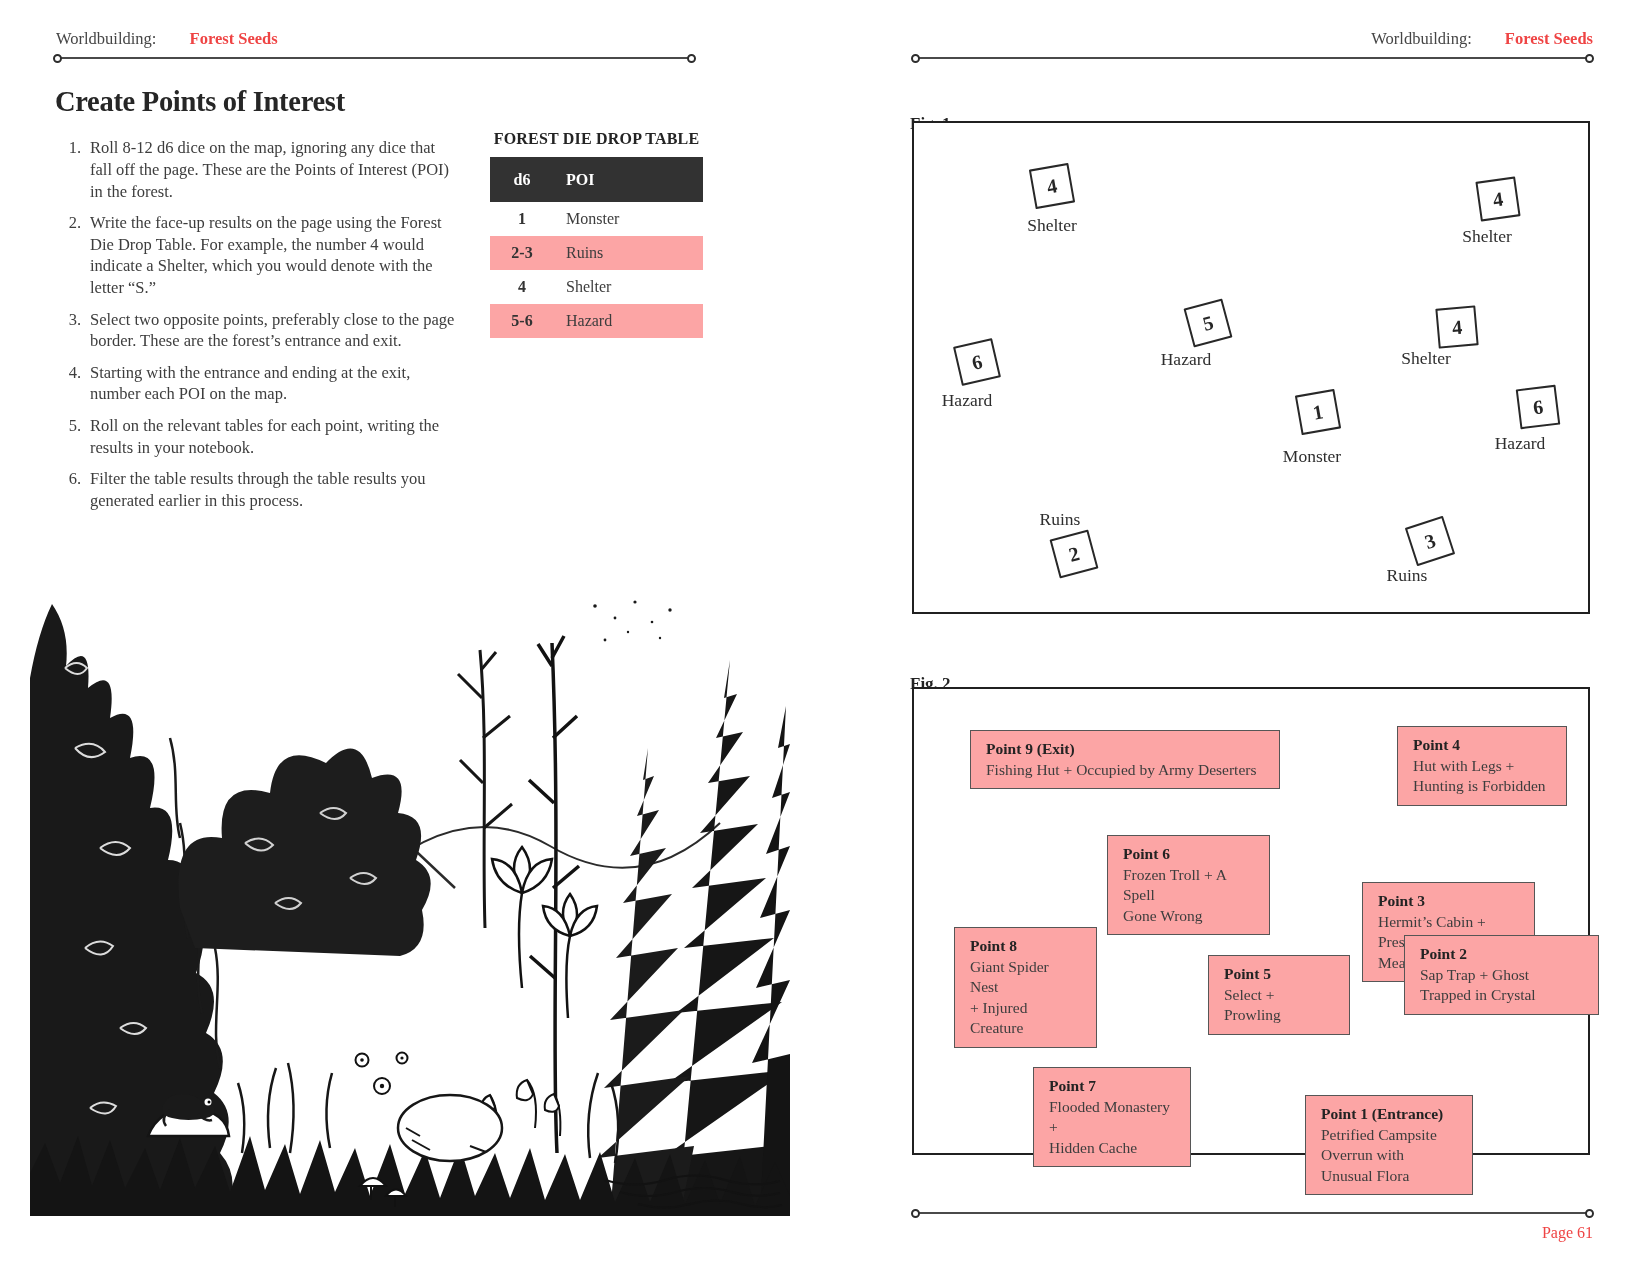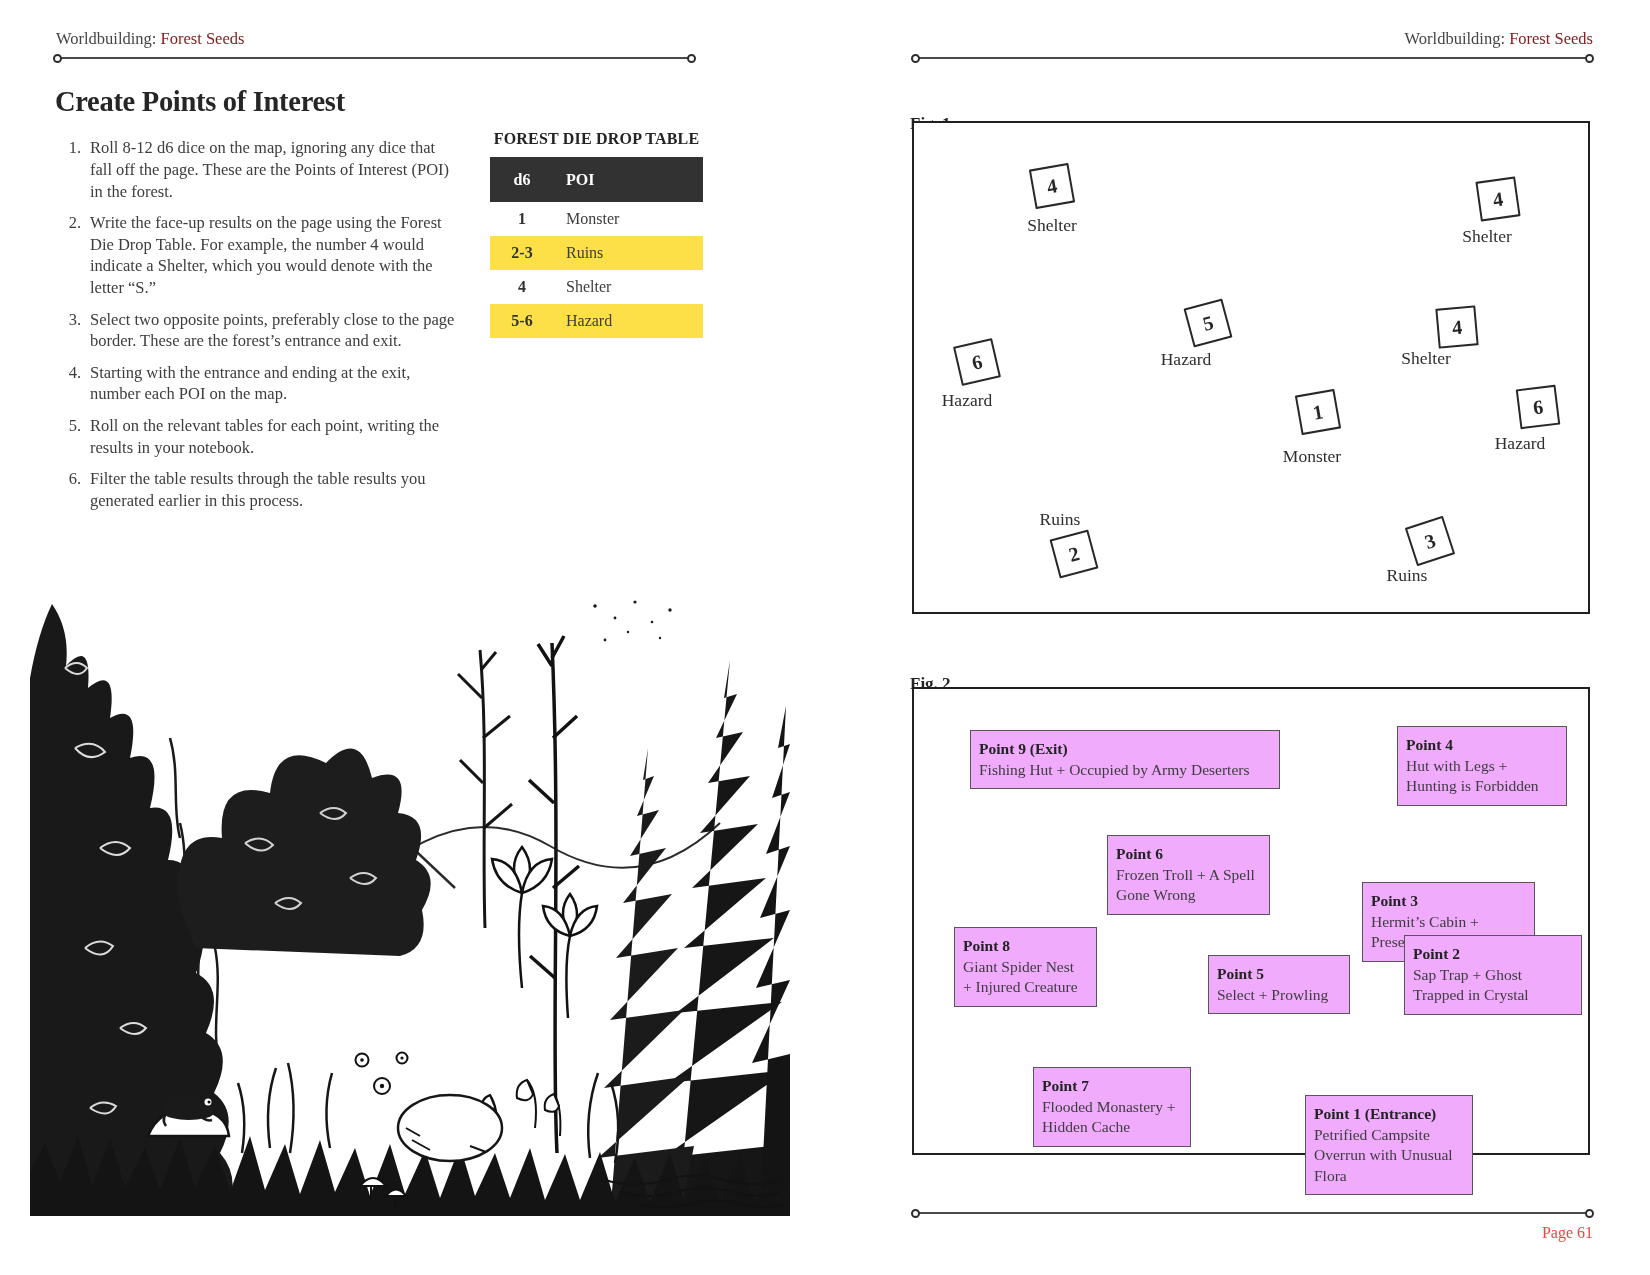--- a/index.html
+++ b/index.html
@@ -1,48 +1,48 @@
 <!DOCTYPE html>
 <html><head>
 <meta charset="utf-8">
 <style>
   html,body{margin:0;padding:0;background:#ffffff;}
   .spread{position:relative;width:1650px;height:1275px;background:#ffffff;overflow:hidden;
           font-family:"Liberation Serif","DejaVu Serif",serif;color:#3a3a3a;}
   
   .pgheader{position:absolute;top:29px;font-size:16.5px;color:#454545;white-space:nowrap;}
-  .pgheader .bold{font-weight:normal;color:#7f1d1d;}
+  .pgheader .bold{font-weight:bold;color:#ef4444;margin-left:29px;}
   .rule{position:absolute;border-top:2px solid #4a4a4a;}
   .dot{position:absolute;top:-5.5px;width:9px;height:9px;border:2px solid #2d2d2d;border-radius:50%;
        background:#fff;box-sizing:border-box;}
   .dot.left{left:-4px;} .dot.right{right:-4px;}
   
   .h1{position:absolute;left:55px;top:86px;font-size:28.5px;font-weight:bold;color:#262626;letter-spacing:-0.3px;}
   .steps{position:absolute;left:55px;top:127px;width:390px;counter-reset:n;list-style:none;margin:10px;padding:0;}
   .step{position:relative;padding-left:25px;margin-bottom:9.5px;font-size:16.5px;line-height:21.8px;
         color:#3d3d3d;counter-increment:n;}
   .step::before{content:counter(n) ".";position:absolute;left:0;top:0;width:16px;text-align:right;color:#3d3d3d;}
   
   .tablewrap{position:absolute;left:490px;top:130px;width:213px;}
   .t-title{font-weight:bold;font-size:16px;color:#242424;text-align:center;margin-bottom:9px;letter-spacing:0.2px;}
   table.dd{border-collapse:collapse;width:100%;font-size:16px;}
   table.dd thead th{background:#323232;color:#ffffff;font-weight:bold;height:43px;}
   table.dd .c-d6{width:62px;text-align:center;}
   table.dd .c-poi{text-align:left;padding-left:12px;}
   table.dd tbody td{height:32px;color:#3d3d3d;}
   table.dd tbody td.c-d6{font-weight:bold;color:#333;}
-  table.dd tbody tr.alt td{background:#fde047;}
+  table.dd tbody tr.alt td{background:#fca5a5;}
   
   .fig-label{position:absolute;font-weight:bold;font-size:17px;color:#232323;margin-top:24px;}
   .figbox{position:absolute;border:2px solid #202020;background:#fff;box-sizing:border-box;}
   .die{position:absolute;width:40px;height:40px;background:#fff;border:2px solid #282828;box-sizing:border-box;
        display:flex;align-items:center;justify-content:center;font-weight:bold;font-size:20px;color:#262626;border-radius:1px;}
   .maplabel{position:absolute;font-size:17.5px;color:#2e2e2e;white-space:nowrap;transform:translate(-50%,-50%);}
-  .point{position:absolute;border:1.5px solid #565656;background:#f0abfc;box-sizing:border-box;
-         padding:8px 8px;font-size:15.5px;line-height:20.5px;color:#3d3d3d;}
+  .point{position:absolute;border:1.5px solid #565656;background:#fca5a5;box-sizing:border-box;
+         padding:8px 15px;font-size:15.5px;line-height:20.5px;color:#3d3d3d;}
   .point .pt{font-weight:bold;color:#232323;}
   .point .pd{white-space:pre-line;}
   .pagenum{position:absolute;right:57px;top:1224px;font-size:16px;color:#ef4444;}
   .illo{position:absolute;left:30px;top:588px;width:760px;height:628px;}
 </style>
 </head>
 <body>
 
 <div class="spread">
 
@@ -267,21 +267,21 @@
       </div>
       <div class="point" style="left: 40px; top: 238px; width: 143px;">
         <div class="pt">Point 8</div>
         <div class="pd">Giant Spider Nest
 + Injured Creature</div>
       </div>
       <div class="point" style="left: 294px; top: 266px; width: 142px;">
         <div class="pt">Point 5</div>
         <div class="pd">Select + Prowling</div>
       </div>
-      <div class="point" style="left: 490px; top: 246px; width: 178px;">
+      <div class="point" style="left: 490px; top: 246px; width: 195px;">
         <div class="pt">Point 2</div>
         <div class="pd">Sap Trap + Ghost
 Trapped in Crystal</div>
       </div>
       <div class="point" style="left: 119px; top: 378px; width: 158px;">
         <div class="pt">Point 7</div>
         <div class="pd">Flooded Monastery +
 Hidden Cache</div>
       </div>
       <div class="point" style="left: 391px; top: 378px; width: 168px; margin-top: 28px;">

